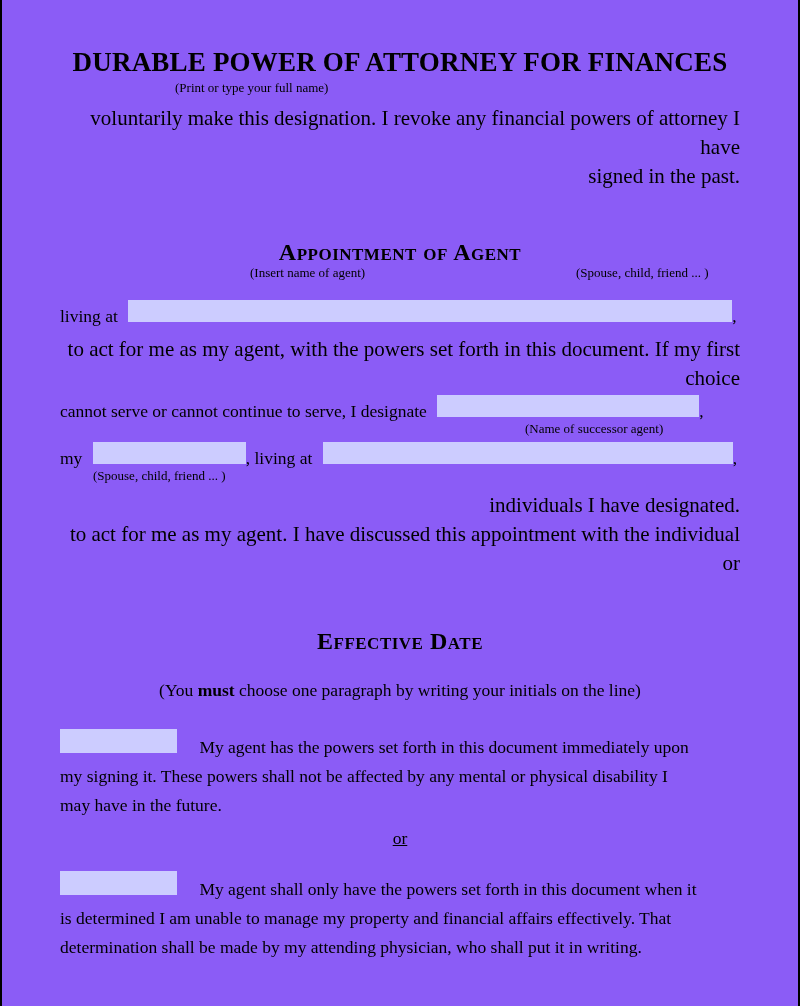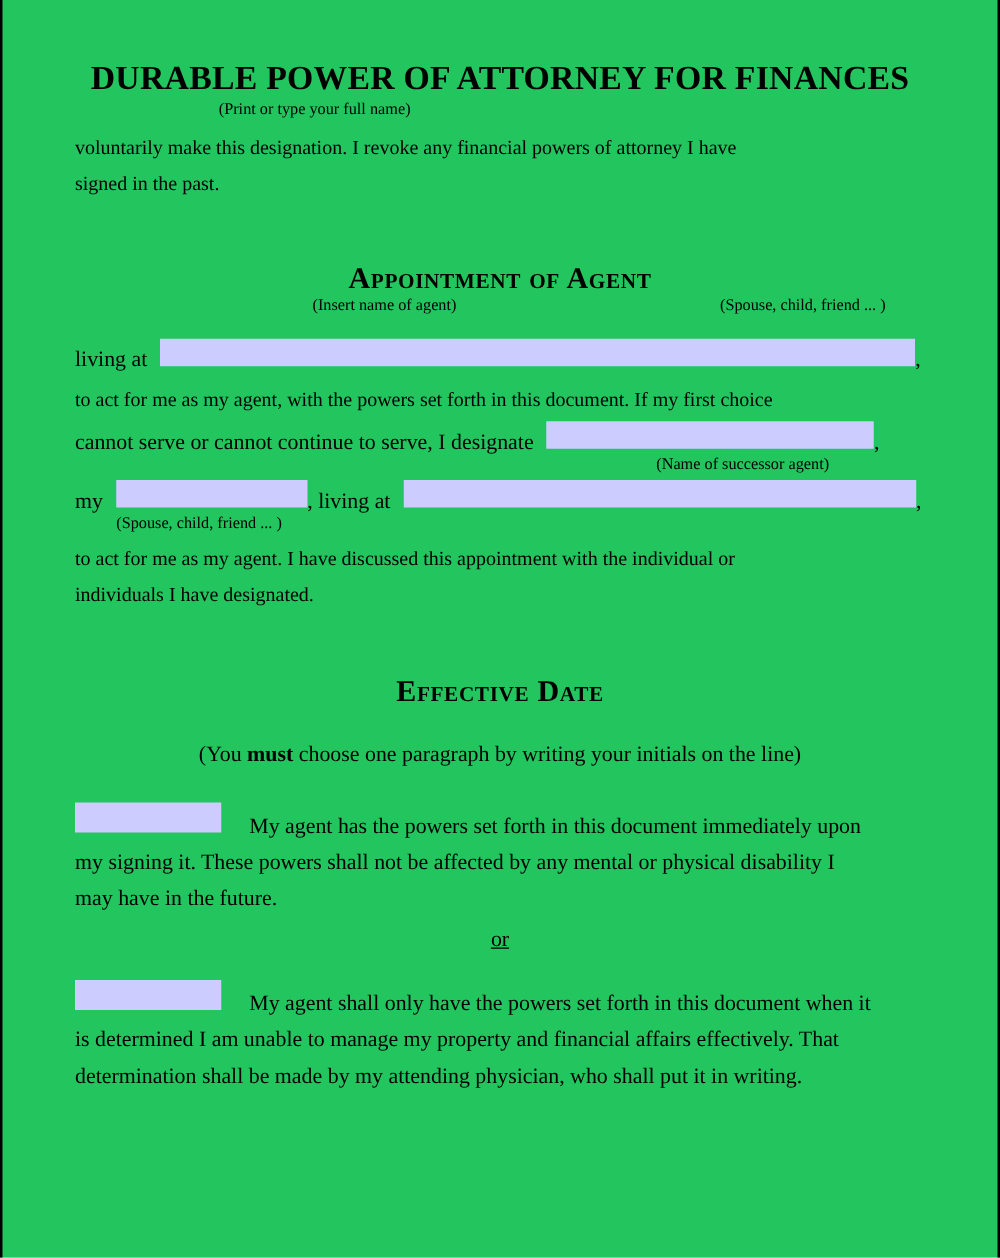--- a/index.html
+++ b/index.html
@@ -15,21 +15,21 @@
     position: relative;
     overflow: hidden;
   }
   .page {
     position: relative;
     width: 800px;
     height: 1006px;
     box-sizing: border-box;
     border-left: 2px solid #000;
     border-right: 2px solid #000;
-    background: #22c55e;
+    background: #8b5cf6;
   }
   .content {
     padding: 30px 58px 0 58px;
   }
   h1.doc-title {
     font-family: "Liberation Serif", serif;
     font-size: 27px;
     font-weight: bold;
     text-align: center;
     letter-spacing: 0.2px;
@@ -38,23 +38,23 @@
   }
   .section-heading {
     text-align: center;
     font-size: 24px;
     font-weight: bold;
     margin: 0;
     font-variant: small-caps;
     letter-spacing: 0.5px;
   }
   .body-text {
-    font-size: 16px;
+    font-size: 21px;
     line-height: 29px;
-    text-align: left;
+    text-align: right;
   }
   .fill {
     display: inline-block;
     background: #ccccff;
     vertical-align: baseline;
     height: 19px;
     border: none;
   }
   .fill-tall {
     height: 22px;
@@ -123,22 +123,22 @@
     <div style="margin-top:4px;font-size:17.5px;line-height:22px;">
       <span>my</span>
       <span class="fill fill-tall" style="width:153px;margin-left:6px;"></span><span>, living at</span>
       <span class="fill fill-tall" style="width:410px;margin-left:6px;"></span><span>,</span>
     </div>
     <div class="cap-row" style="position:relative;height:16px;">
       <span class="caption" style="position:absolute;left:33px;">(Spouse, child, friend ... )</span>
     </div>
 
     <div class="body-text" style="margin-top:6px;">
+      <div>individuals I have designated.</div>
       <div>to act for me as my agent.  I have discussed this appointment with the individual or</div>
-      <div>individuals I have designated.</div>
     </div>
 
     <div class="section-heading" style="margin-top:50px;">Effective Date</div>
 
     <div class="center" style="margin-top:25px;font-size:17.5px;">
       <span>(You </span><span class="bold">must</span><span> choose one paragraph by writing your initials on the line)</span>
     </div>
 
     <div style="margin-top:28px;font-size:17.5px;line-height:29px;">
       <span class="fill" style="width:117px;height:24px;"></span>

